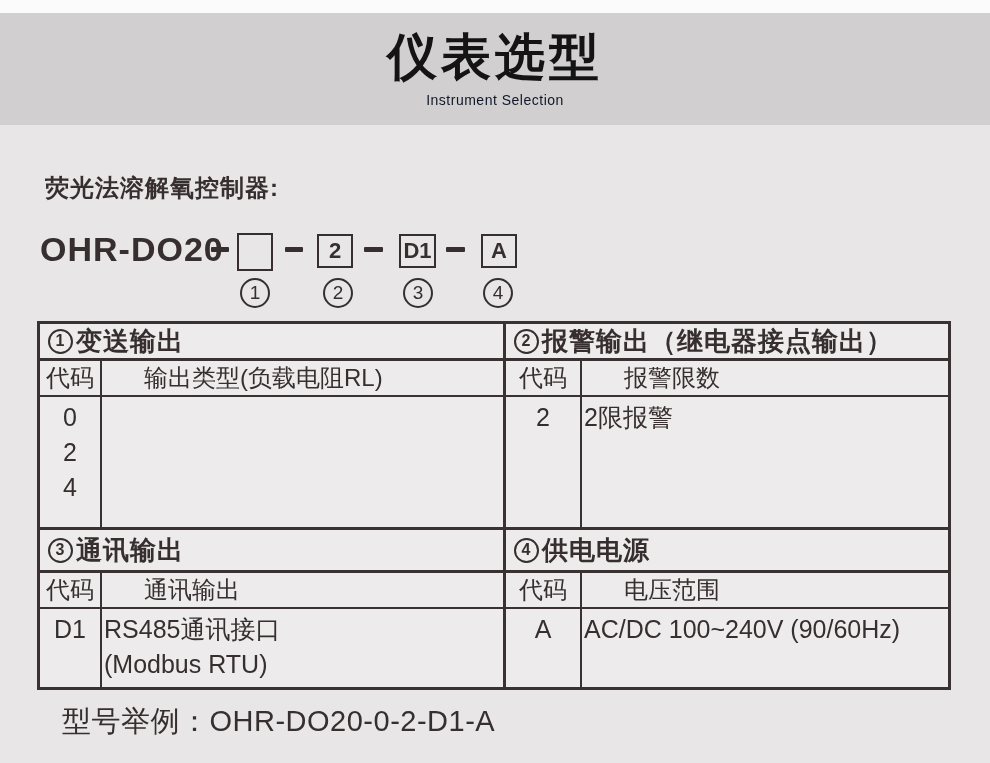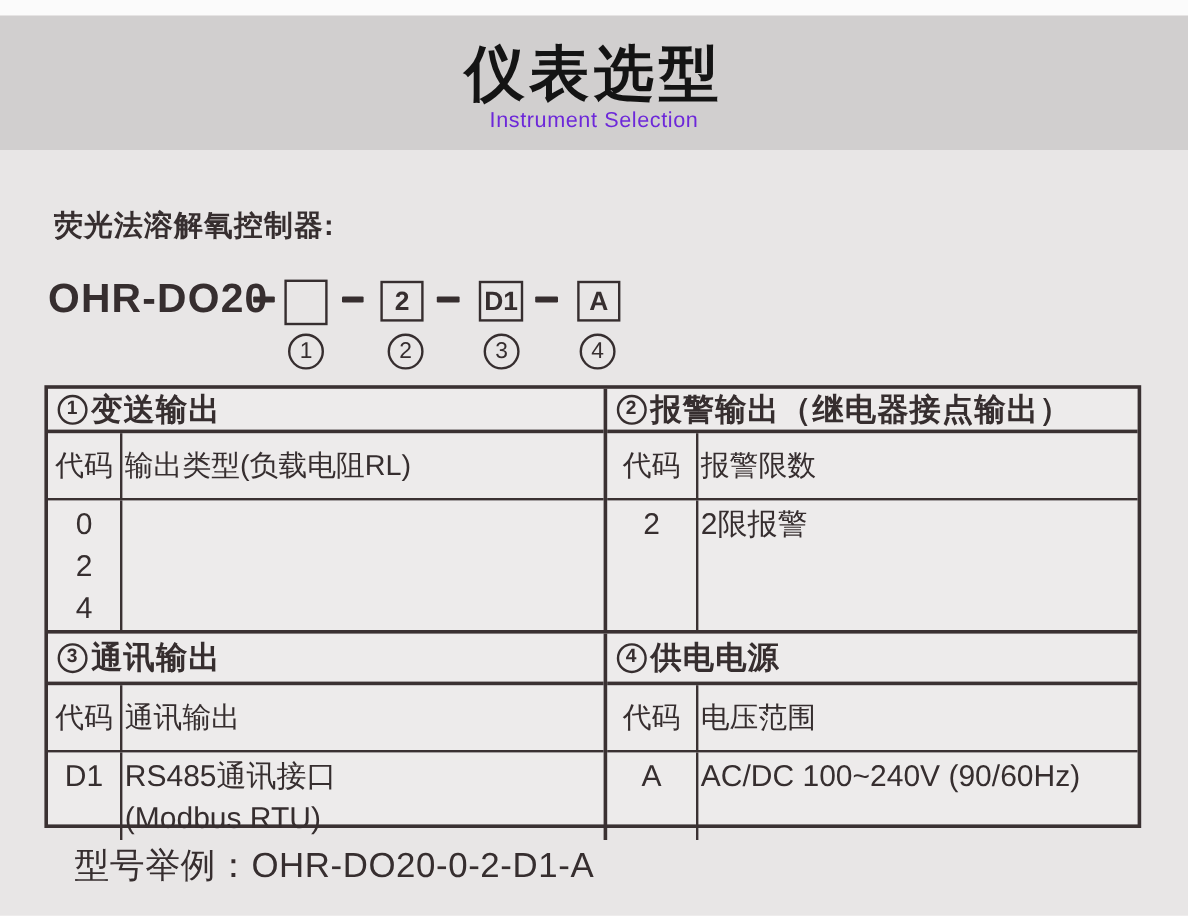--- a/index.html
+++ b/index.html
@@ -4,22 +4,22 @@
 <style>
   * { margin:0; padding:0; box-sizing:border-box; }
   html,body { width:990px; }
   body { font-family:"Liberation Sans","DejaVu Sans",sans-serif; }
   .page {
     position:relative; width:990px; height:763px;
     background:#e8e6e6; color:#362e2f; overflow:hidden;
   }
   .top-strip { position:absolute; left:0; top:0; width:990px; height:13px; background:#fbfbfb; }
   .banner { position:absolute; left:0; top:13px; width:990px; height:112px; background:#d1cfcf; text-align:center; }
-  .banner .title { padding-top:20px; font-size:50px; line-height:56px; font-weight:600; letter-spacing:4px; color:#141414; }
-  .banner .subtitle { font-size:18px; line-height:22px; color:#6d28d9; letter-spacing:0.5px; }
+  .banner .title { padding-top:20px; font-size:50px; line-height:56px; font-weight:600; letter-spacing:4px; color:#141414;font-family:Liberation Mono, monospace; }
+  .banner .subtitle { font-size:14px; line-height:22px; color:#0f172a; letter-spacing:0.5px; }
 
   .product-heading { position:absolute; left:45px; top:172px; font-size:24px; font-weight:700; letter-spacing:1px; }
 
   .model-prefix { position:absolute; left:40px; top:230px; font-size:34px; font-weight:700; letter-spacing:1px; }
   .dash { position:absolute; height:5px; background:#362e2f; border-radius:1px; }
   .dash1 { left:211px; top:247px; width:18px; }
   .dash2 { left:285px; top:247px; width:18px; }
   .dash3 { left:364px; top:247px; width:19px; }
   .dash4 { left:446px; top:247px; width:19px; }
   .mbox { position:absolute; border:2px solid #362e2f; background:transparent;
@@ -42,21 +42,21 @@
   .quad { display:flex; flex-direction:column; }
   .quad.left { width:466px; border-right:3px solid #3a3132; }
   .quad.right { flex:1; }
   .sec-hd { display:flex; align-items:center; padding-left:8px; font-size:26px; font-weight:700;
             letter-spacing:1px; border-bottom:3px solid #3a3132; }
   .half.top .sec-hd { height:37px; }
   .half.bottom .sec-hd { height:43px; }
   .sec-circle { width:25px; height:25px; border:2px solid #362e2f; border-radius:50%; flex:none;
                 display:inline-flex; align-items:center; justify-content:center;
                 font-size:16px; font-weight:600; margin-right:3px; }
-  .col-hd { display:flex; height:56px; border-bottom:2px solid #3a3132; font-size:24px; }
+  .col-hd { display:flex; height:36px; border-bottom:2px solid #3a3132; font-size:24px;gap:40px; }
   .col-hd .code-col { display:flex; align-items:center; justify-content:center; }
   .col-hd .desc-col { display:flex; align-items:center; }
   .code-col { border-right:2px solid #3a3132; text-align:center; }
   .quad.left .code-col { width:62px; }
   .quad.right .code-col { width:76px; }
   .desc-col { flex:1; padding-left:2px; }
   .data { flex:1; display:flex; font-size:25px; }
   .data .code-col { padding-top:3px; line-height:35px; }
   .data .desc-col { padding-top:3px; line-height:35px; }
   .data .line { display:block; }

